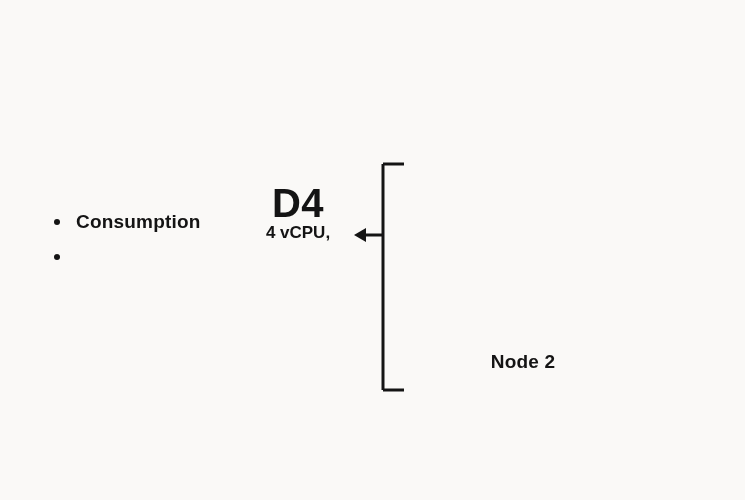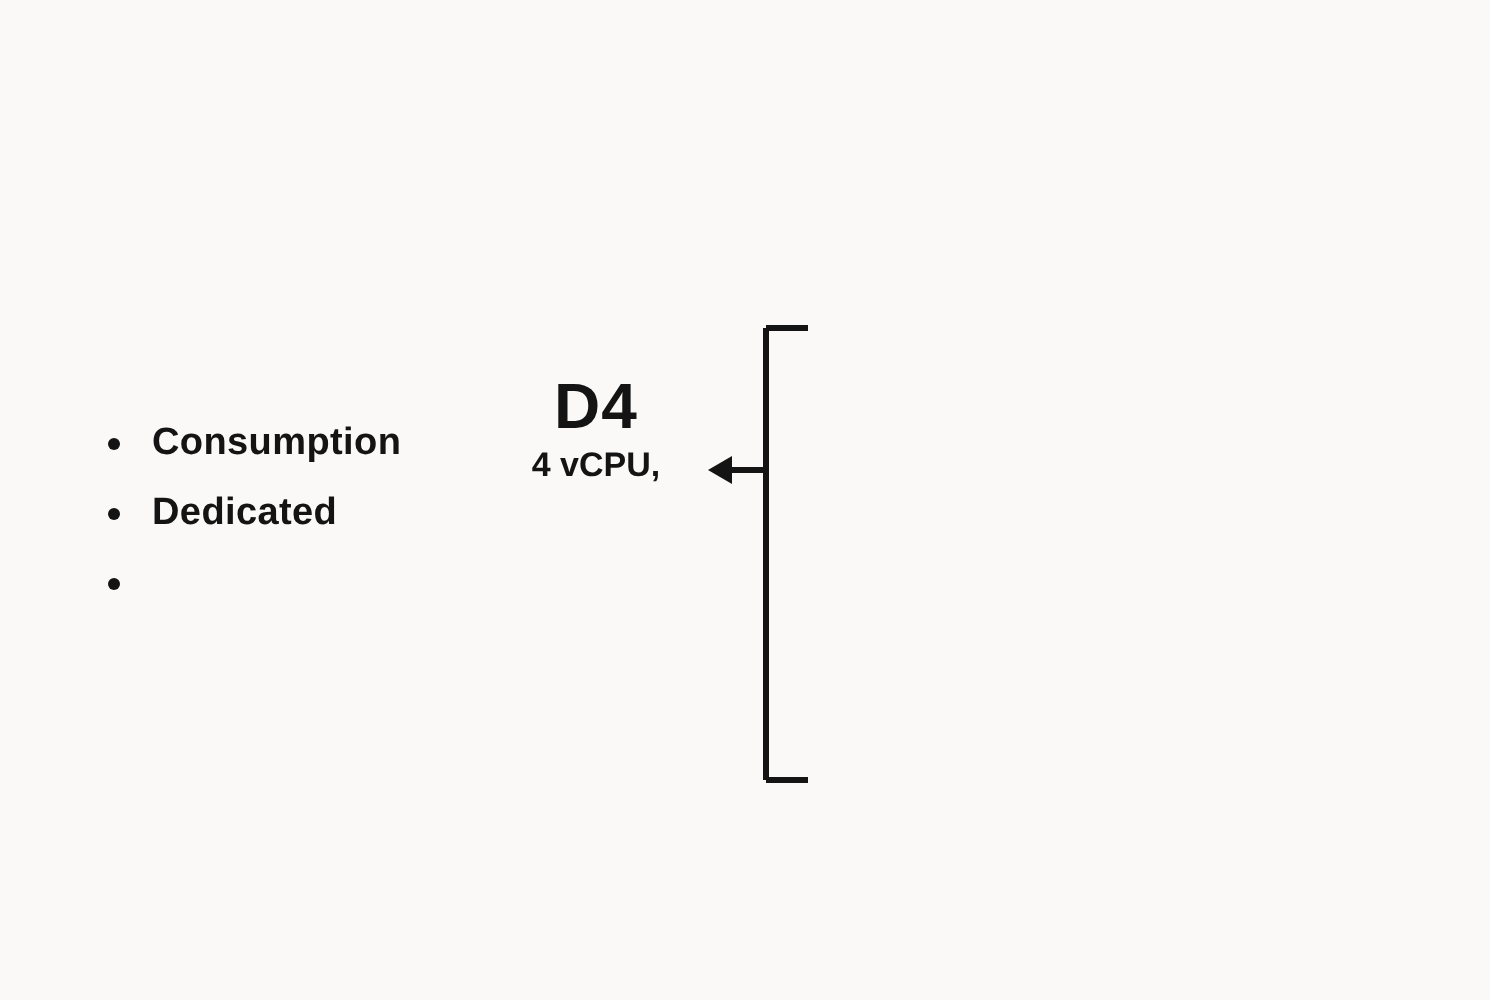--- a/index.html
+++ b/index.html
@@ -33,21 +33,21 @@
   .bullet-dot{
     width:6px;height:6px;border-radius:50%;
     background:var(--text);margin:0 16px 0 6px;flex:0 0 auto;
   }
 
   
   .sku-block{
     position:absolute;left:228px;top:184px;width:140px;
     text-align:center;
   }
-  .sku-name{font-size:32px;font-weight:700;line-height:38px;letter-spacing:.5px;}
+  .sku-name{font-size:40px;font-weight:700;line-height:38px;letter-spacing:.5px;}
   .sku-line{font-size:17px;font-weight:700;line-height:21px;text-align:center;}
 
   
   .connector{position:absolute;left:350px;top:153px;width:60px;height:247px;}
 
   
   .node-group{position:absolute;left:423px;width:200px;display:flex;flex-direction:column;gap:9px;}
   .node-1{top:122px;}
   .node-2{top:349px;}
   .node-label{
@@ -69,24 +69,20 @@
 
 <div class="stage">
 
   <div class="option-list">
     <div class="option-item">
       <span class="bullet-dot"></span>
       <span>Consumption</span>
     </div>
     <div class="option-item">
       <span class="bullet-dot"></span>
-      <span>Dedicated</span>
-    </div>
-    <div class="option-item">
-      <span class="bullet-dot"></span>
     </div>
   </div>
 
   <div class="sku-block">
     <div class="sku-name">D4</div>
     <div class="sku-line">4 vCPU,</div>
   </div>
 
   <svg class="connector" viewBox="0 0 60 247">
 
@@ -96,15 +92,16 @@
 
     <line x1="33" y1="237" x2="54" y2="237" stroke="var(--line)" stroke-width="3"></line>
 
     <line x1="33" y1="82" x2="14" y2="82" stroke="var(--line)" stroke-width="3"></line>
 
     <polygon points="4,82 16,75 16,89" fill="var(--line)"></polygon>
   </svg>
 
 
   <div class="node-group node-2">
+    <div class="node-label">Node 2</div>
   </div>
 
 </div>
 
 </body></html>

